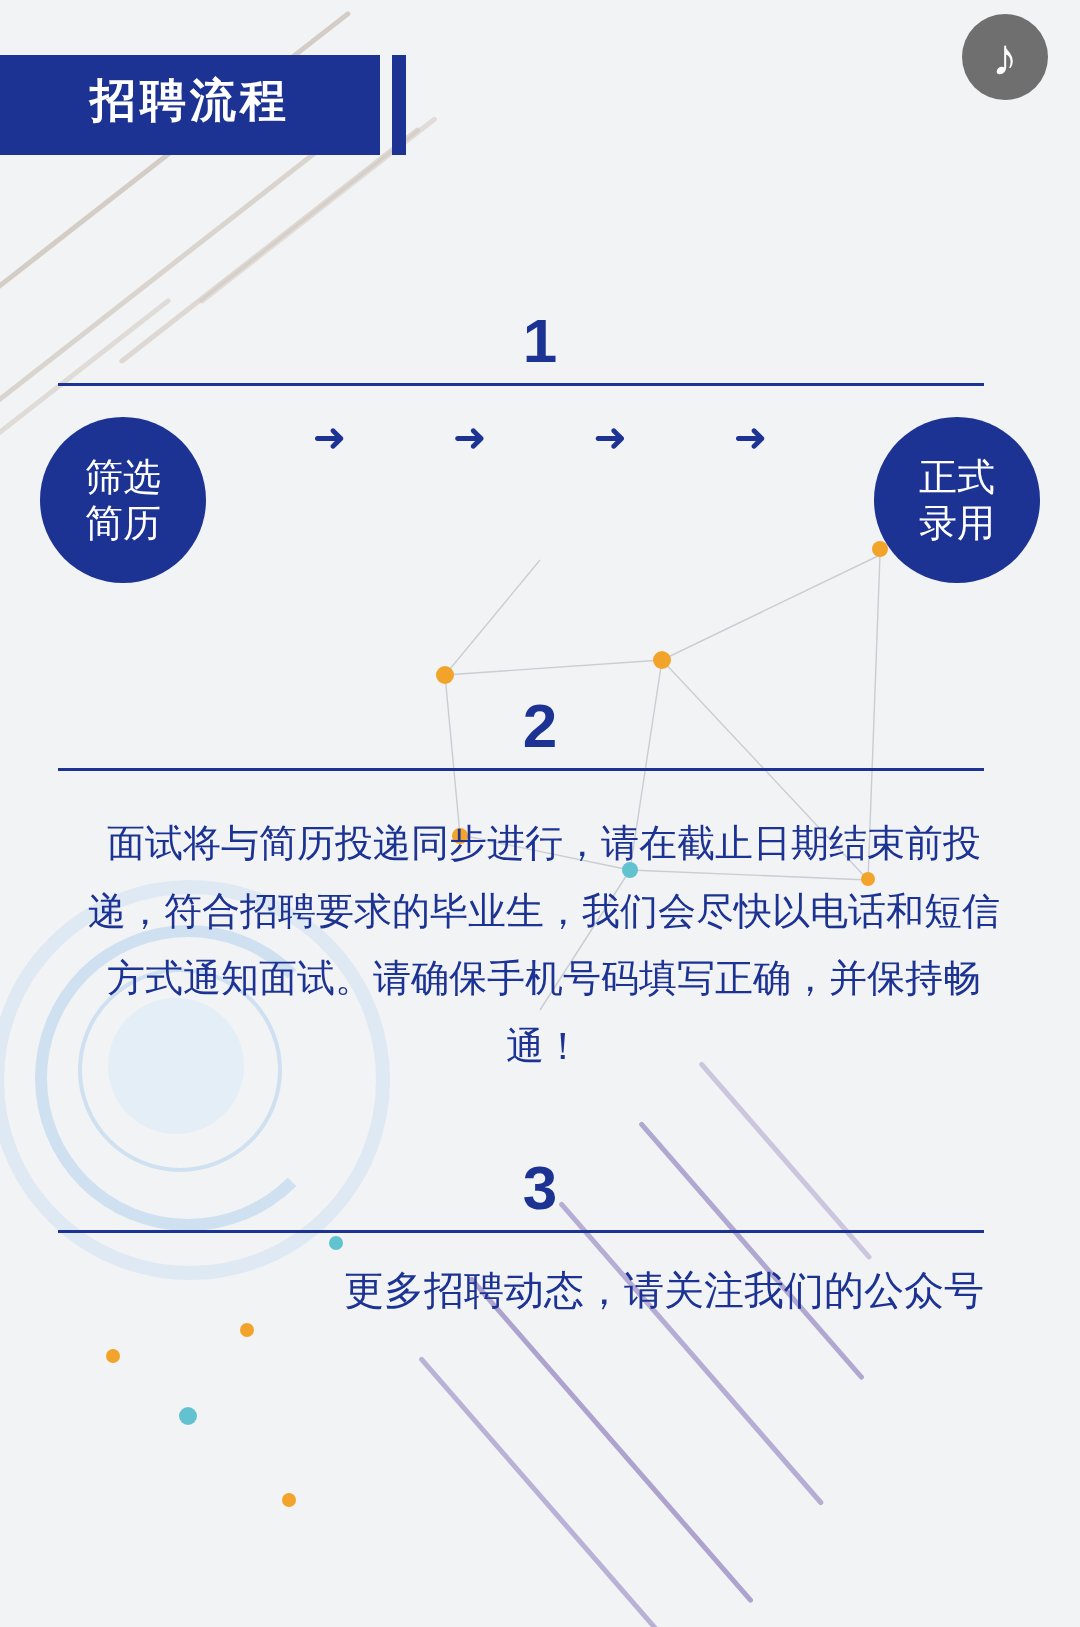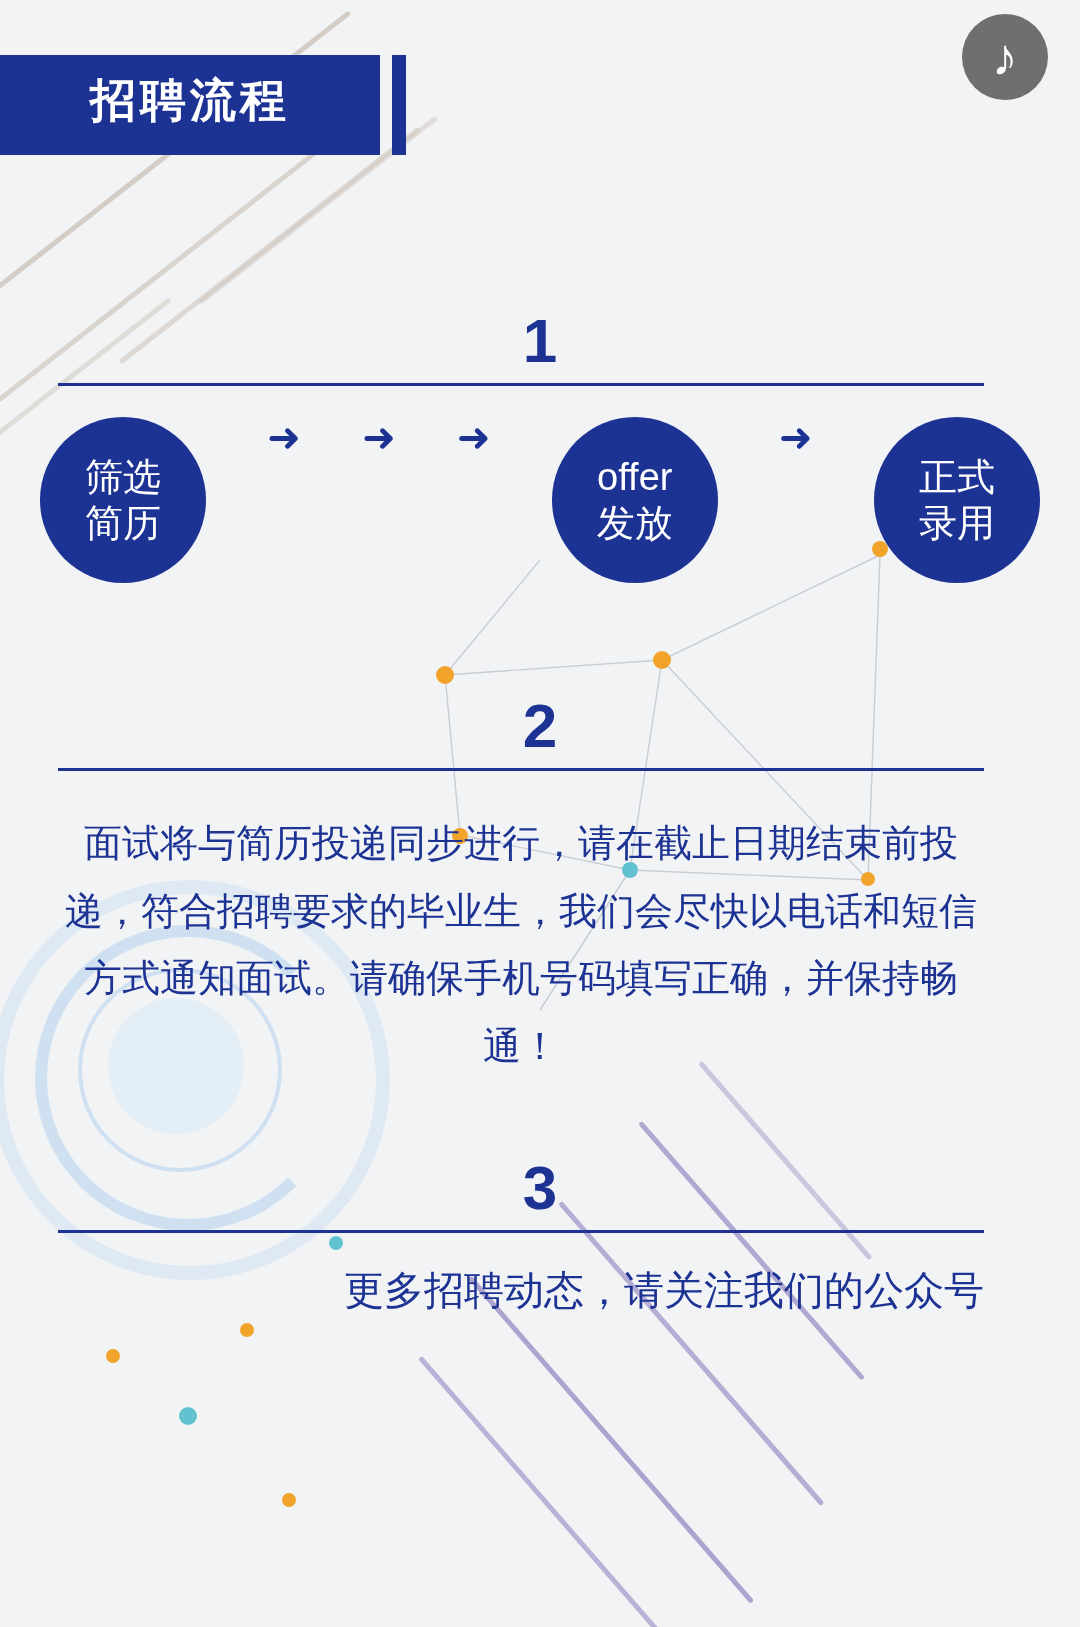--- a/index.html
+++ b/index.html
@@ -140,21 +140,21 @@
   
   .para {
     position: absolute;
     left: 58px;
     width: 926px;
     color: #1c3394;
     font-size: 38px;
     line-height: 1.78;
     text-align: center;
   }
-  .para.section2 { top: 810px; }
+  .para.section2 { top: 810px; margin-left: 23px; }
   .para.section3 {
     top: 1255px;
     font-size: 40px;
     text-align: right;
   }
 </style>
 </head>
 <body>
 
 <div class="bg-layer">
@@ -209,22 +209,20 @@
 
 <div class="section-num" style="top:305px;">1</div>
 <div class="rule" style="top:383px;"></div>
 
 <div class="flow">
   <div class="node">筛选
 简历</div>
   <div class="arrow">➜</div>
   <div class="arrow">➜</div>
   <div class="arrow">➜</div>
-  <div class="node">offer
-发放</div>
   <div class="arrow">➜</div>
   <div class="node">正式
 录用</div>
 </div>
 
 <div class="section-num" style="top:690px;">2</div>
 <div class="rule" style="top:768px;"></div>
 <div class="para section2">面试将与简历投递同步进行，请在截止日期结束前投递，符合招聘要求的毕业生，我们会尽快以电话和短信方式通知面试。请确保手机号码填写正确，并保持畅通！</div>
 
 <div class="section-num" style="top:1152px;">3</div>

